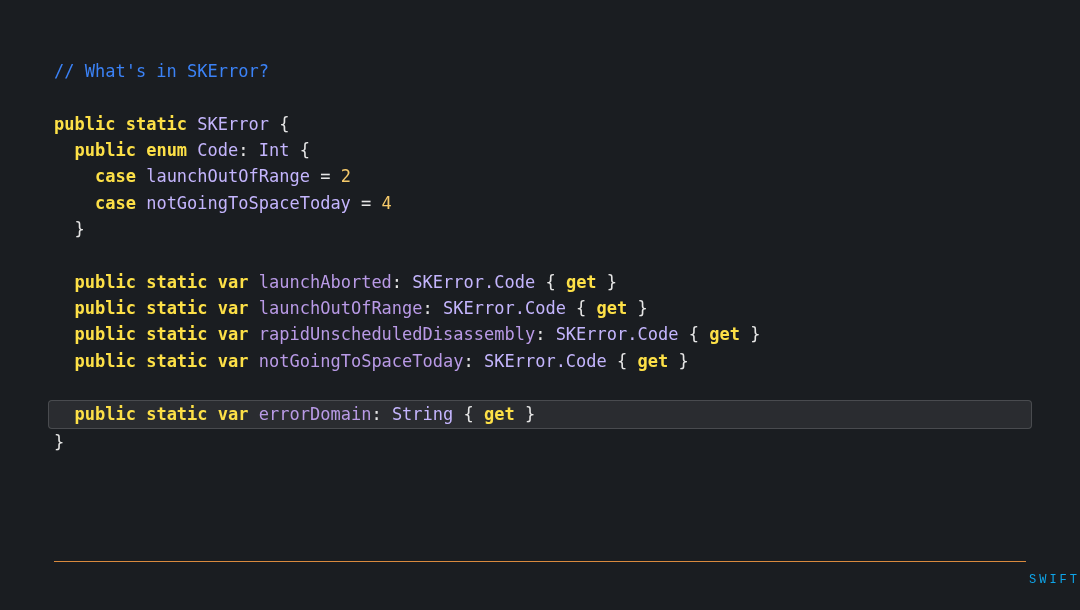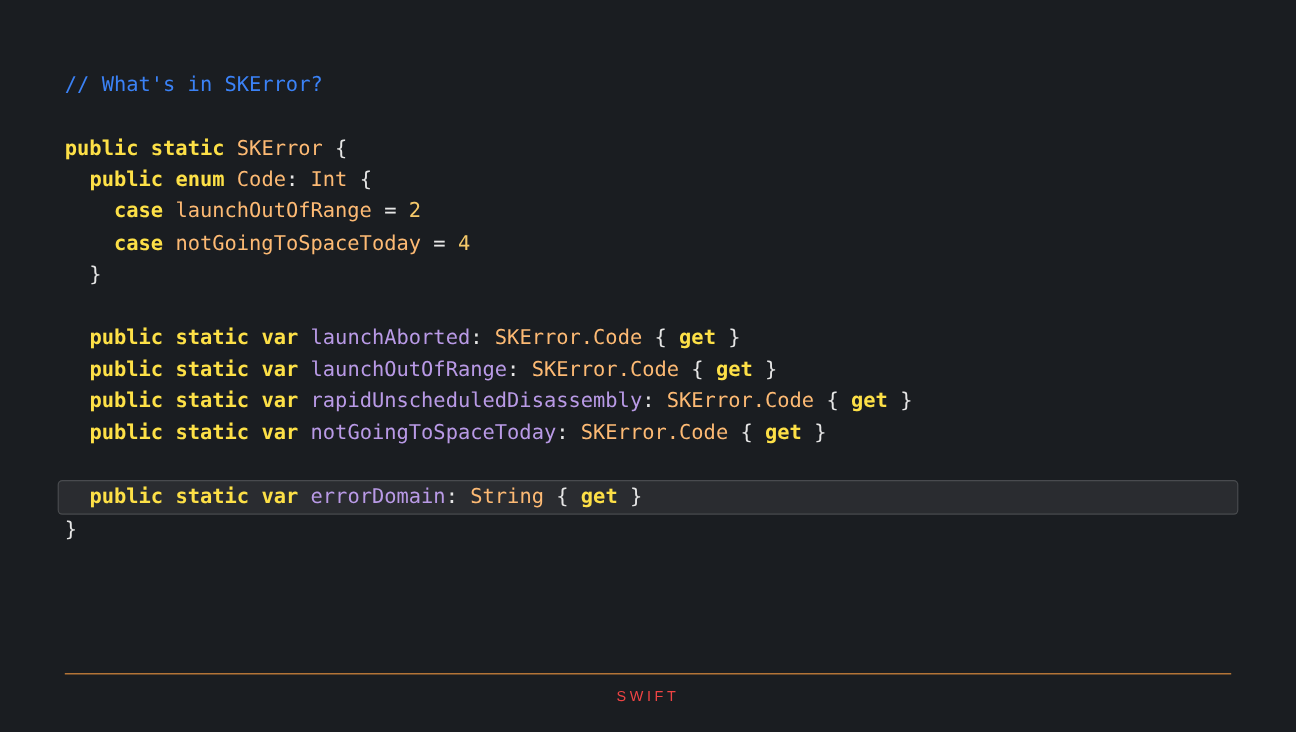--- a/index.html
+++ b/index.html
@@ -13,21 +13,21 @@
       overflow: hidden;
       position: relative;
     }
     .code-area {
       padding: 58px 54px 0 54px;
       color: #e6e6e6;
     }
     .line { white-space: pre; }
     .tok-comment { color: #3b82f6; }
     .tok-keyword { color: #fde047; font-weight: 600; }
-    .tok-type { color: #fdba74; }
+    .tok-type { color: #c4b5fd; }
     .tok-default { color: #e6e6e6; }
     .tok-ident { color: #b99ae6; }
     .tok-number { color: #f5c96a; }
     .highlighted {
       background: rgba(255,255,255,0.07);
       border: 1px solid rgba(255,255,255,0.15);
       border-radius: 4px;
       margin-left: -6px;
       margin-right: -6px;
       padding-left: 5px;
@@ -38,25 +38,25 @@
       left: 54px;
       right: 54px;
       bottom: 48px;
       height: 1px;
       background: #d98a3e;
     }
     .footer-label {
       position: absolute;
       bottom: 20px;
       width: 100%;
-      text-align: center;
-      font-family: Liberation Sans, sans-serif;
+      text-align: right;
+      font-family: Liberation Mono, monospace;
       font-size: 12px;
       letter-spacing: 3px;
-      color: #ef4444;
+      color: #0ea5e9;
     }
   </style>
 </head>
 <body>
 
 <div class="code-area">
 
   <div class="line"><span class="tok-comment">// What's in SKError?</span></div>
 
   <div class="line"> </div>

